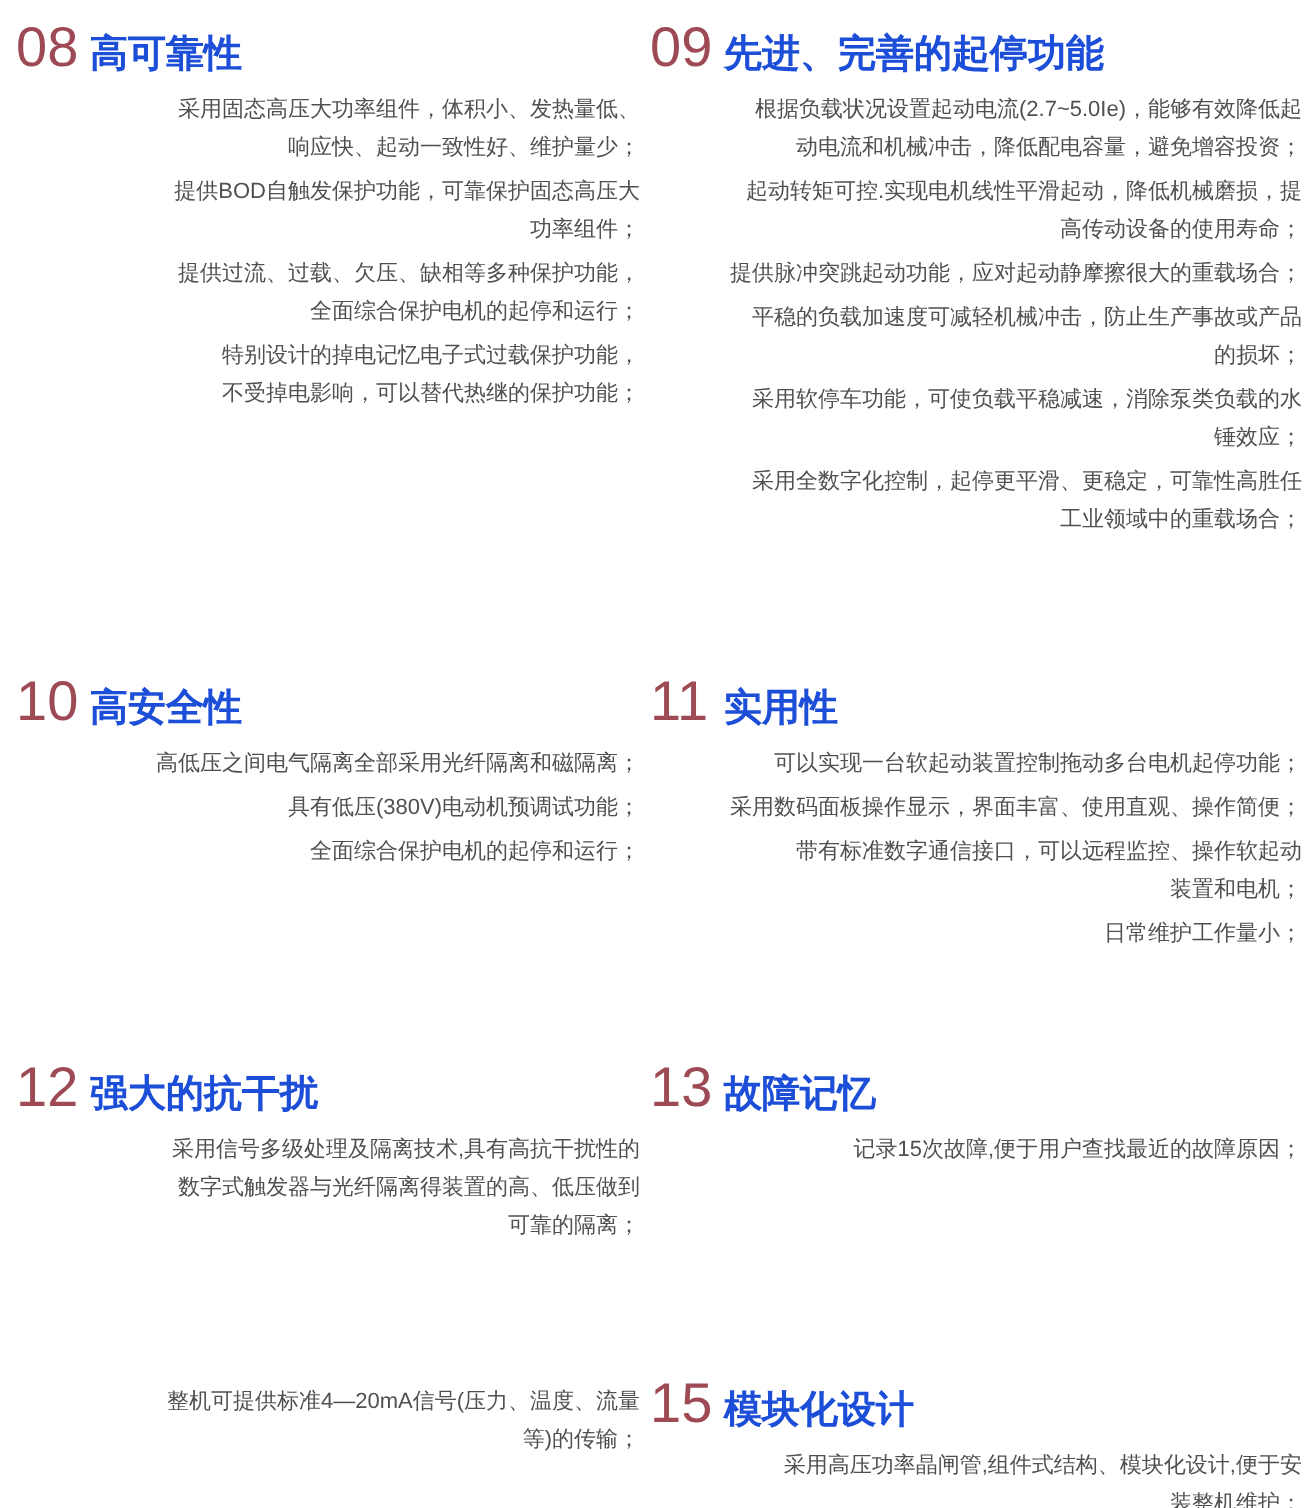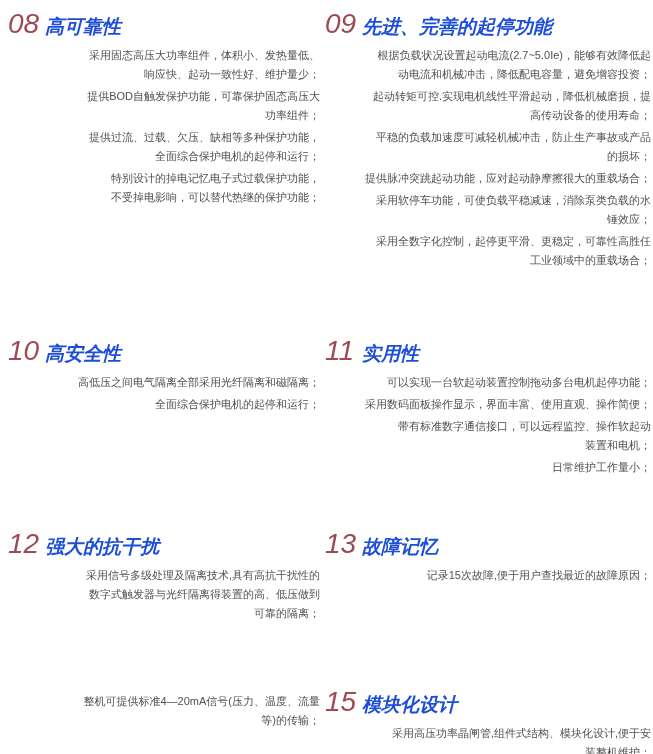--- a/index.html
+++ b/index.html
@@ -14,21 +14,20 @@
     background: #ffffff;
     overflow: hidden;
     font-family: "Liberation Sans", sans-serif;
   }
   .feature {
     position: absolute;
   }
   .feature .head {
     display: flex;
     align-items: baseline;
-    font-style: italic;
   }
   .feature .num {
     flex: none;
     width: 37px;
     font-size: 28px;
     line-height: 32px;
     font-weight: 500;
     color: #9e4a55;
     letter-spacing: 0;
   }
@@ -83,37 +82,38 @@
   <section class="feature col-right row-1">
     <div class="head">
       <span class="num">09</span>
       <h2 class="title">先进、完善的起停功能</h2>
     </div>
     <div class="body">
       <p>根据负载状况设置起动电流(2.7~5.0Ie)，能够有效降低起
 动电流和机械冲击，降低配电容量，避免增容投资；</p>
       <p>起动转矩可控.实现电机线性平滑起动，降低机械磨损，提
 高传动设备的使用寿命；</p>
+      <p>提供脉冲突跳起动功能，应对起动静摩擦很大的重载场合；</p>
       <p>平稳的负载加速度可减轻机械冲击，防止生产事故或产品
 的损坏；</p>
-      <p>提供脉冲突跳起动功能，应对起动静摩擦很大的重载场合；</p>
       <p>采用软停车功能，可使负载平稳减速，消除泵类负载的水
 锤效应；</p>
       <p>采用全数字化控制，起停更平滑、更稳定，可靠性高胜任
 工业领域中的重载场合；</p>
     </div>
   </section>
 
   <section class="feature col-left row-2">
     <div class="head">
       <span class="num">10</span>
       <h2 class="title">高安全性</h2>
     </div>
     <div class="body">
       <p>高低压之间电气隔离全部采用光纤隔离和磁隔离；</p>
+      <p>具有低压(380V)电动机预调试功能；</p>
       <p>全面综合保护电机的起停和运行；</p>
     </div>
   </section>
 
   <section class="feature col-right row-2">
     <div class="head">
       <span class="num">11</span>
       <h2 class="title">实用性</h2>
     </div>
     <div class="body">

